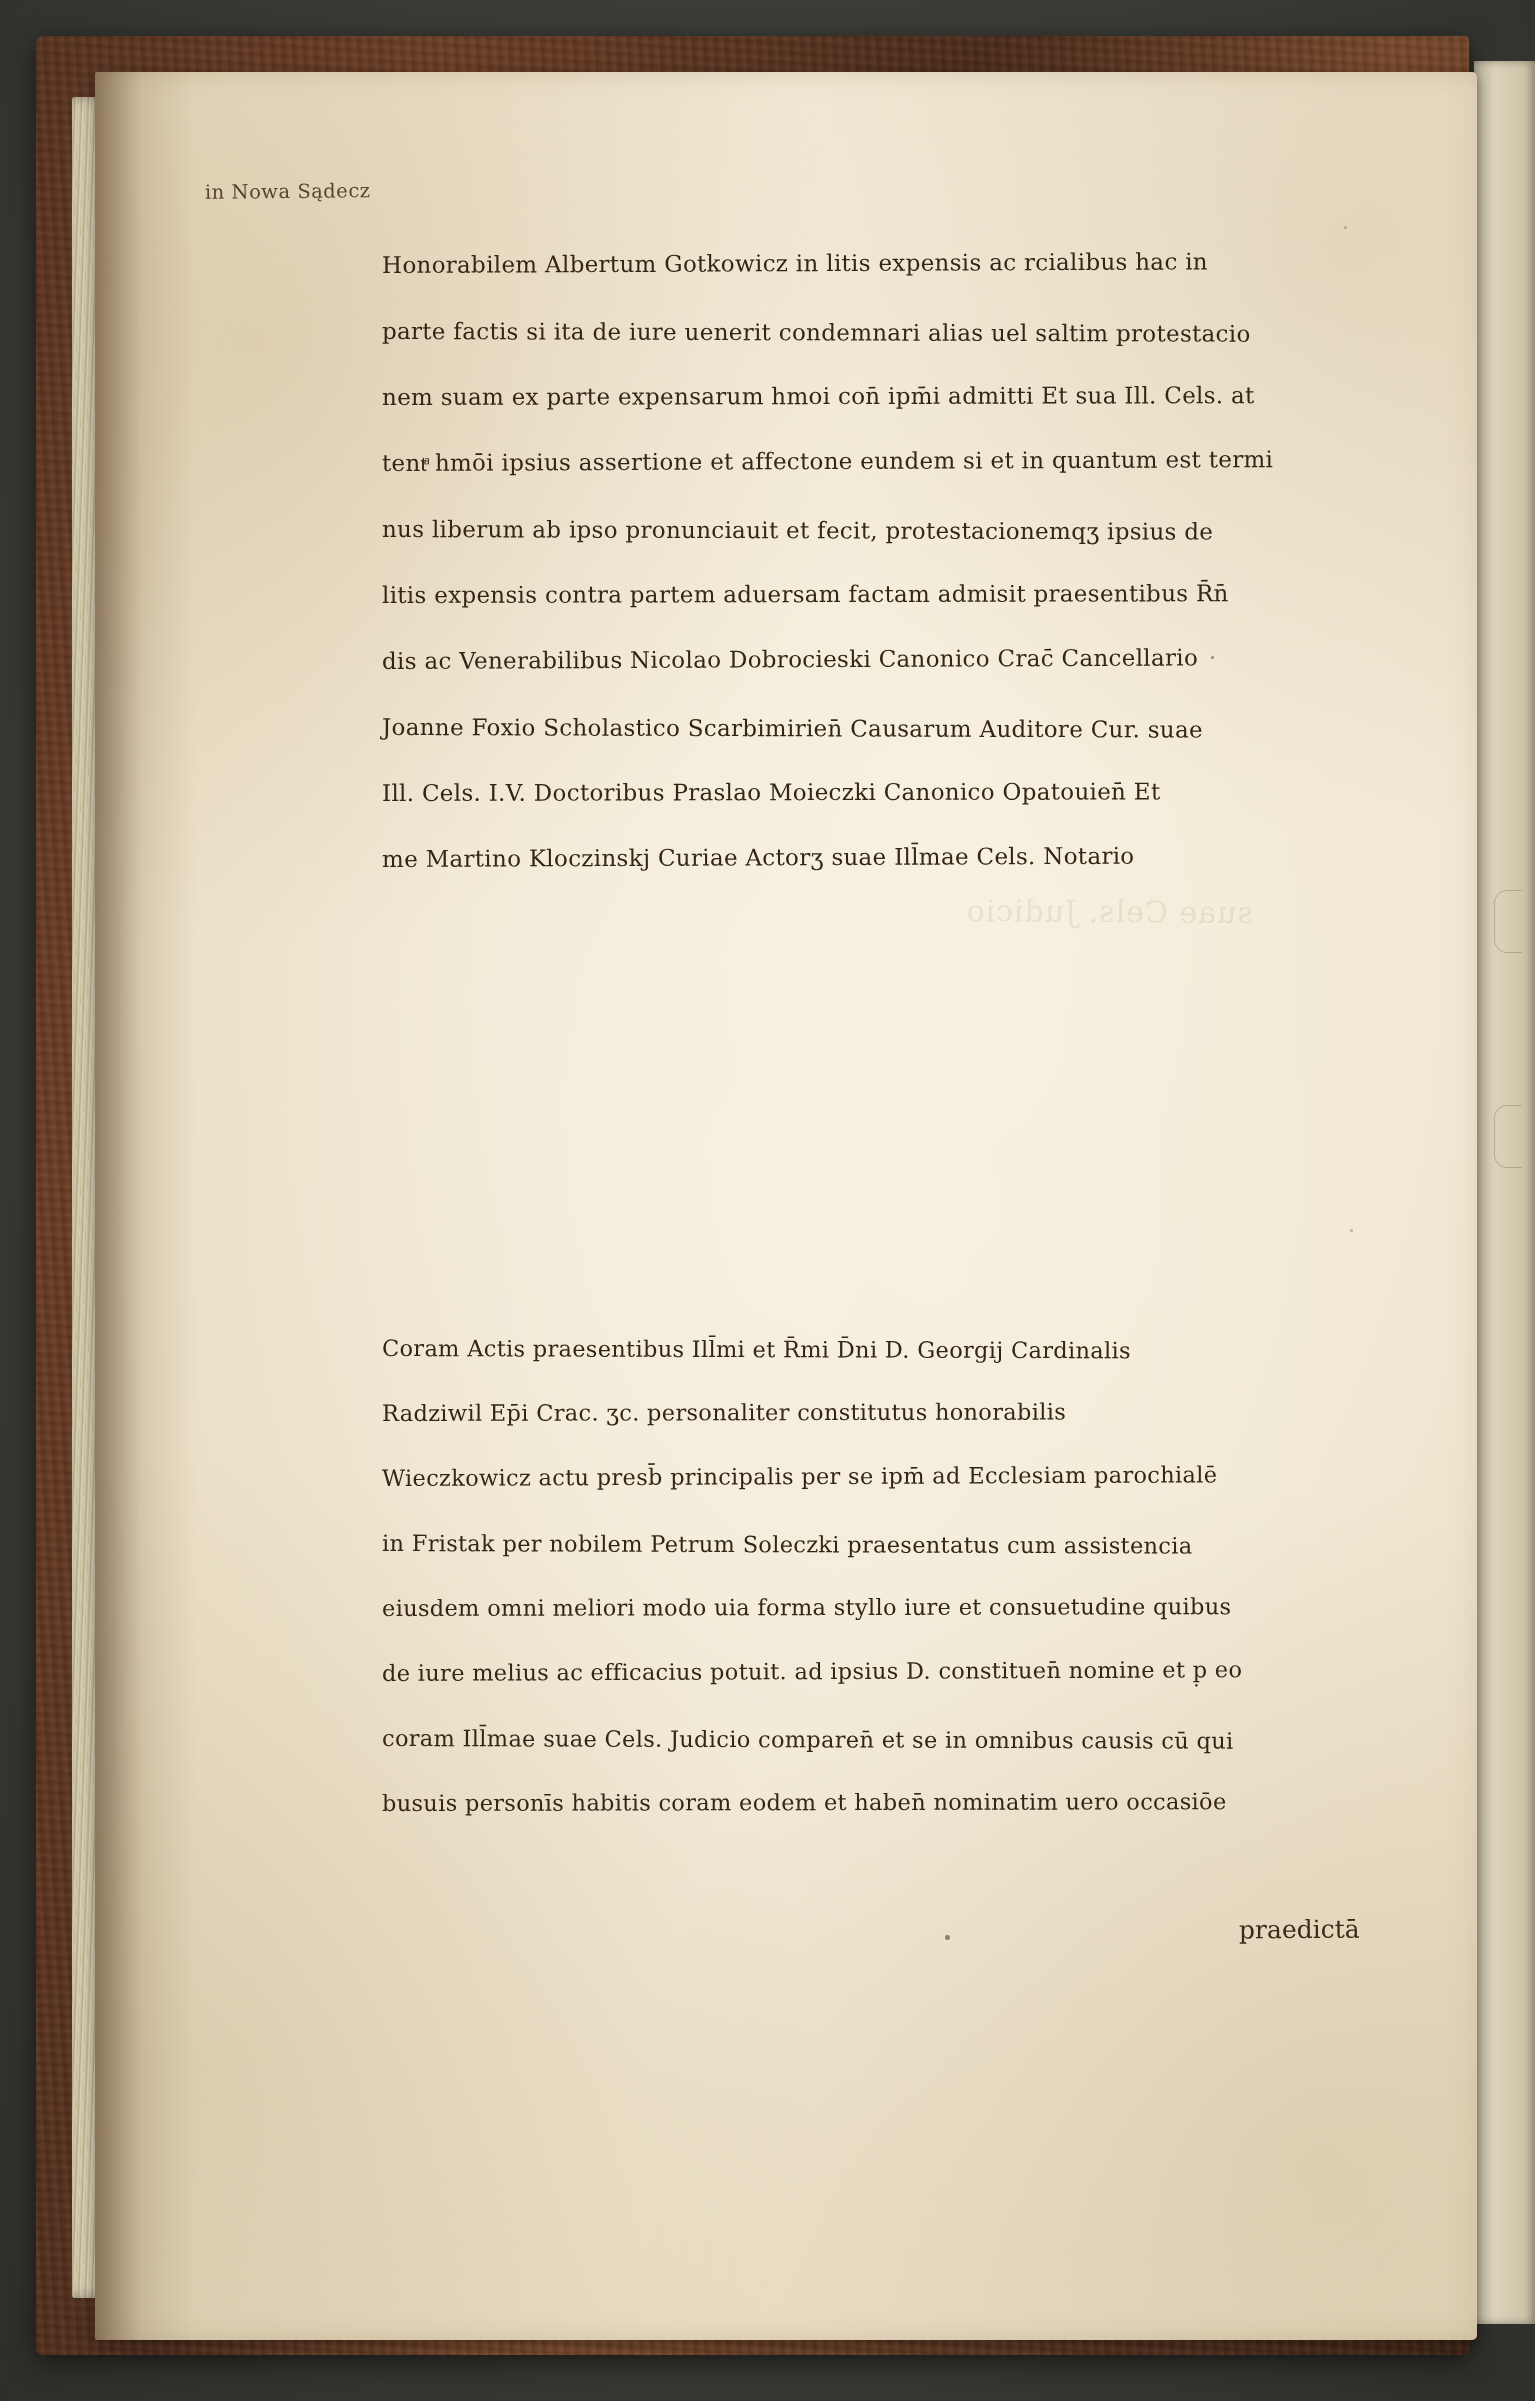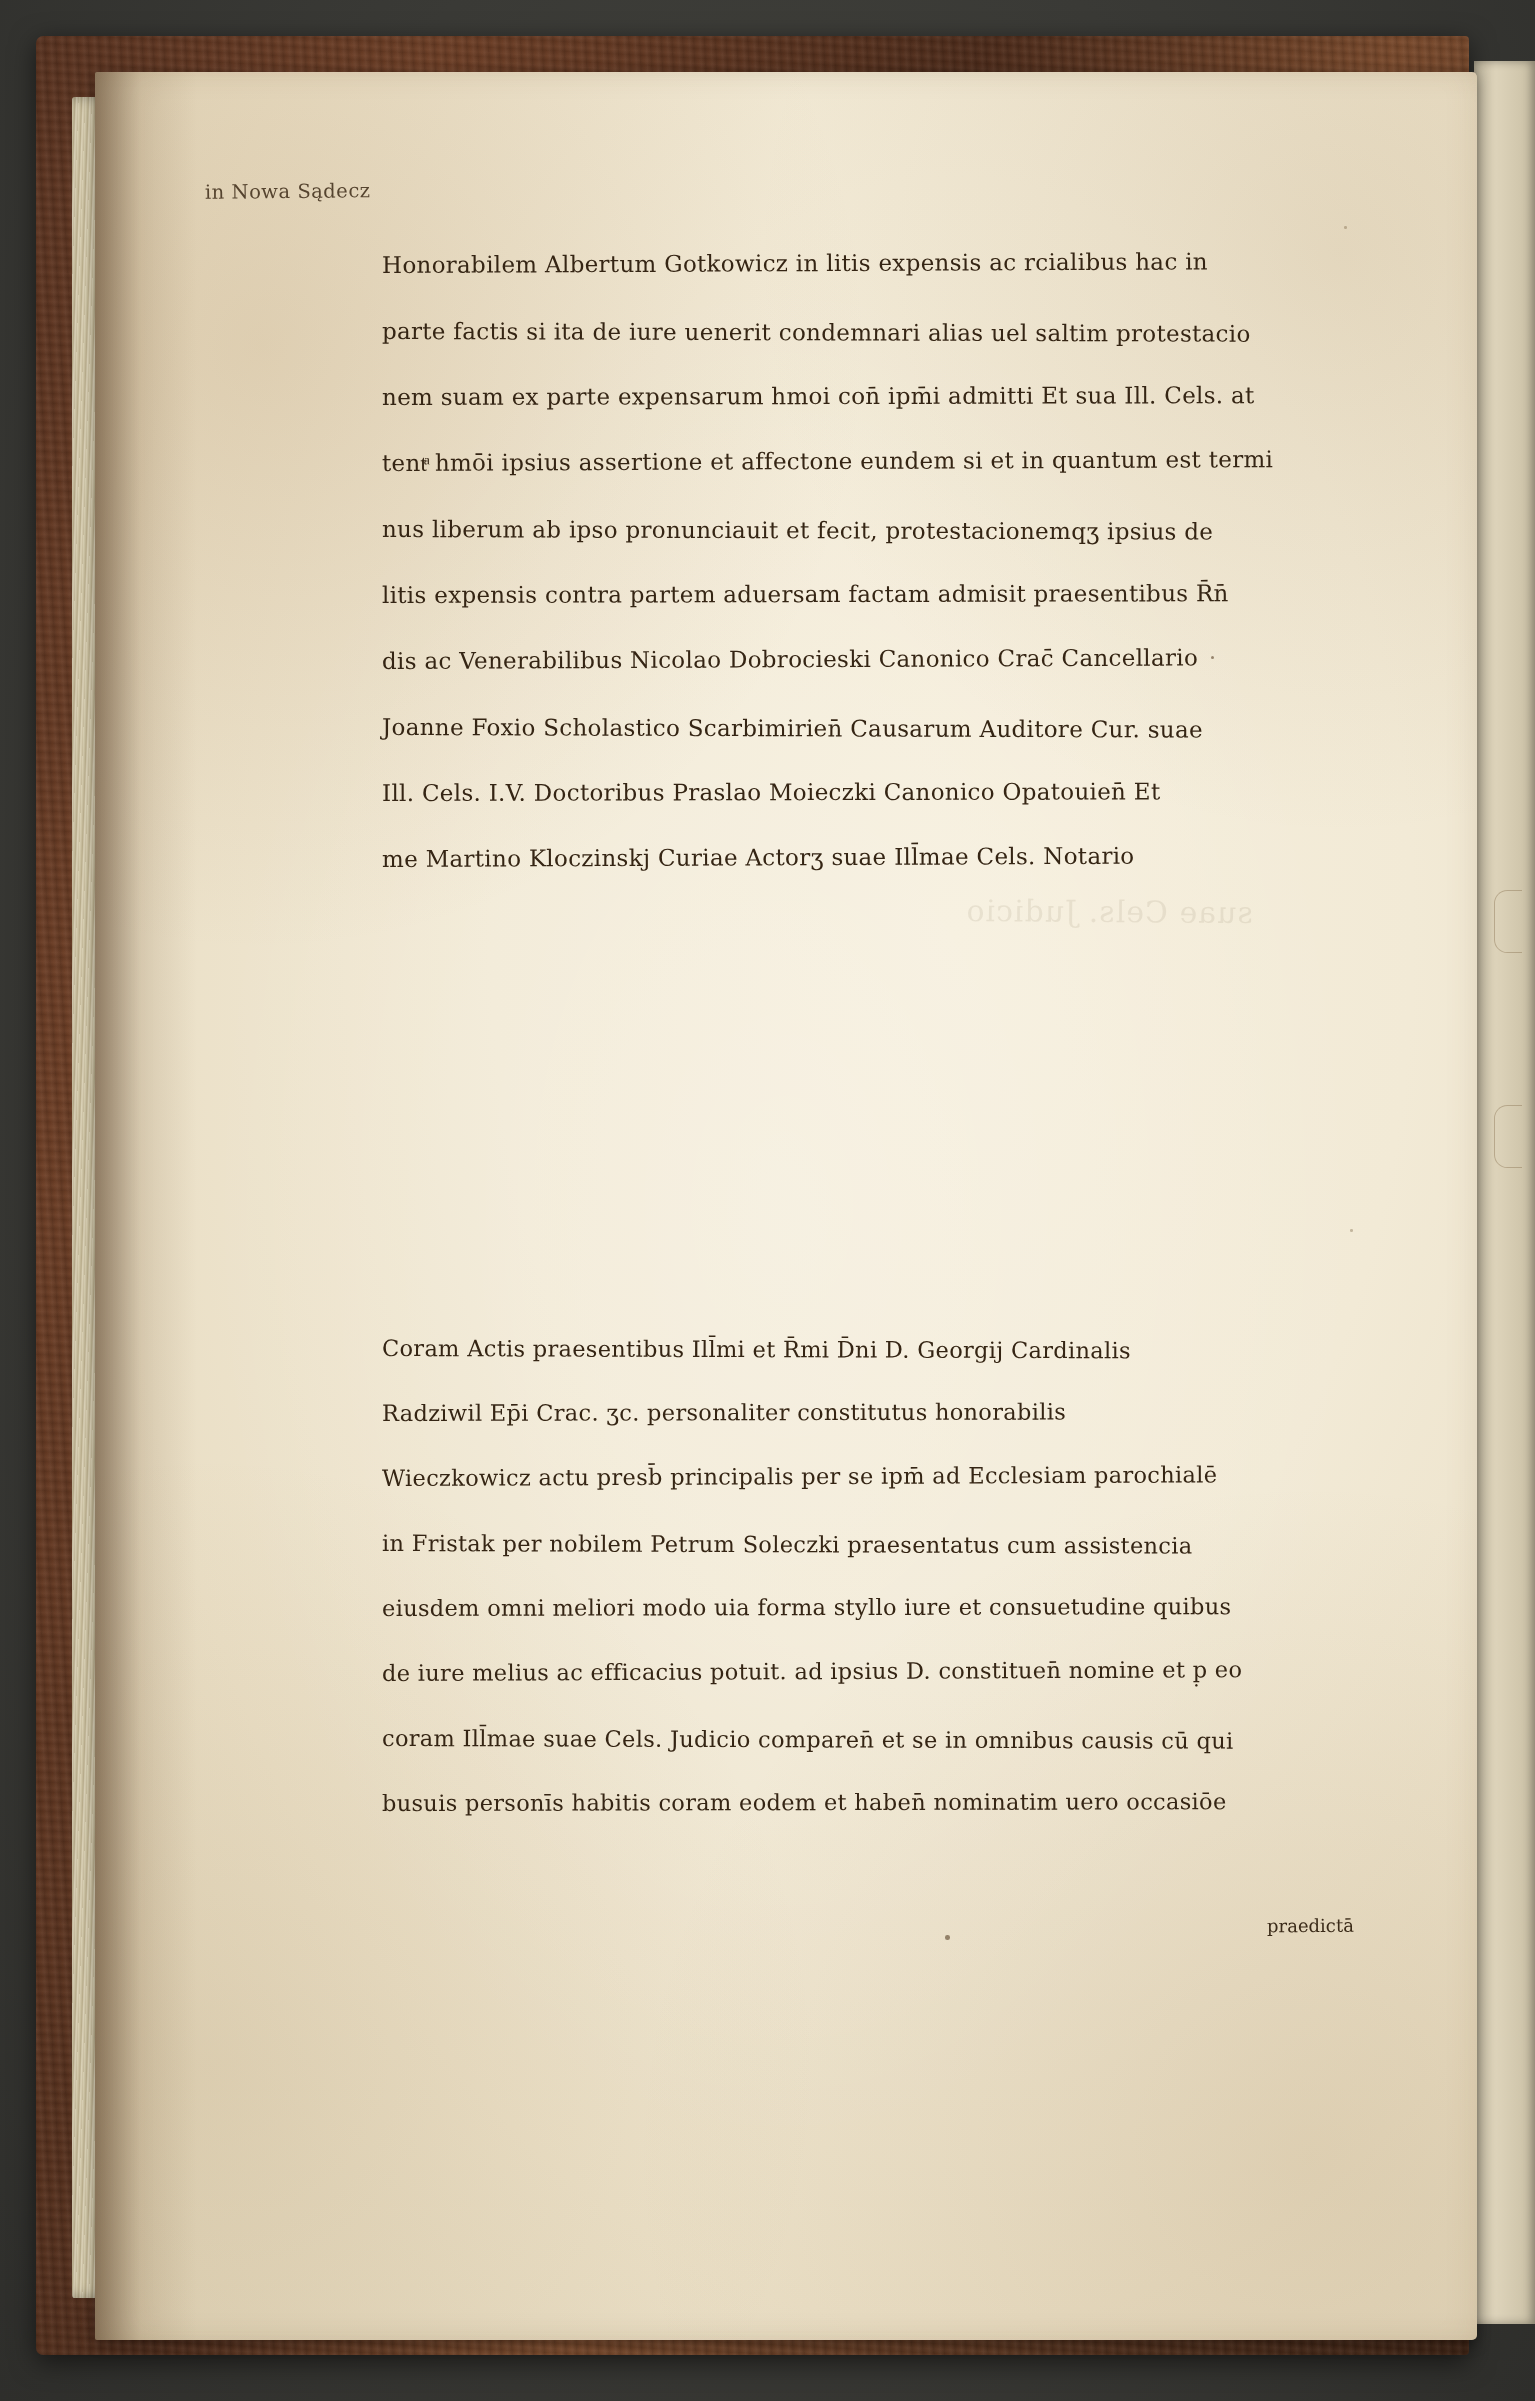--- a/index.html
+++ b/index.html
@@ -141,20 +141,21 @@
   }
 
   
   .content {
     position: absolute;
     left: 95px;
     top: 72px;
     width: 1382px;
     height: 2268px;
     color: #3a2a18;
+    padding-left: 6px;
   }
 
   .marginal-note {
     position: absolute;
     left: 110px;
     top: 108px;
     font-family: "DejaVu Serif", serif;
     font-size: 19.5px;
     letter-spacing: 0.5px;
     color: #4a3824;
@@ -200,21 +201,21 @@
     white-space: nowrap;
   }
   .heading .hline.h1 { transform: rotate(-0.3deg); }
   .heading .hline.h2 { transform: rotate(0.15deg); }
 
   .catchword {
     position: absolute;
     right: 123px;
     top: 1843px;
     font-family: "DejaVu Serif", serif;
-    font-size: 18px;
+    font-size: 25px;
     color: #3a2a18;
     transform: rotate(-0.4deg);
   }
 
   .inkdot {
     position: absolute;
     width: 4.6px;
     height: 4.6px;
     border-radius: 50%;
     background: #5a422a;

